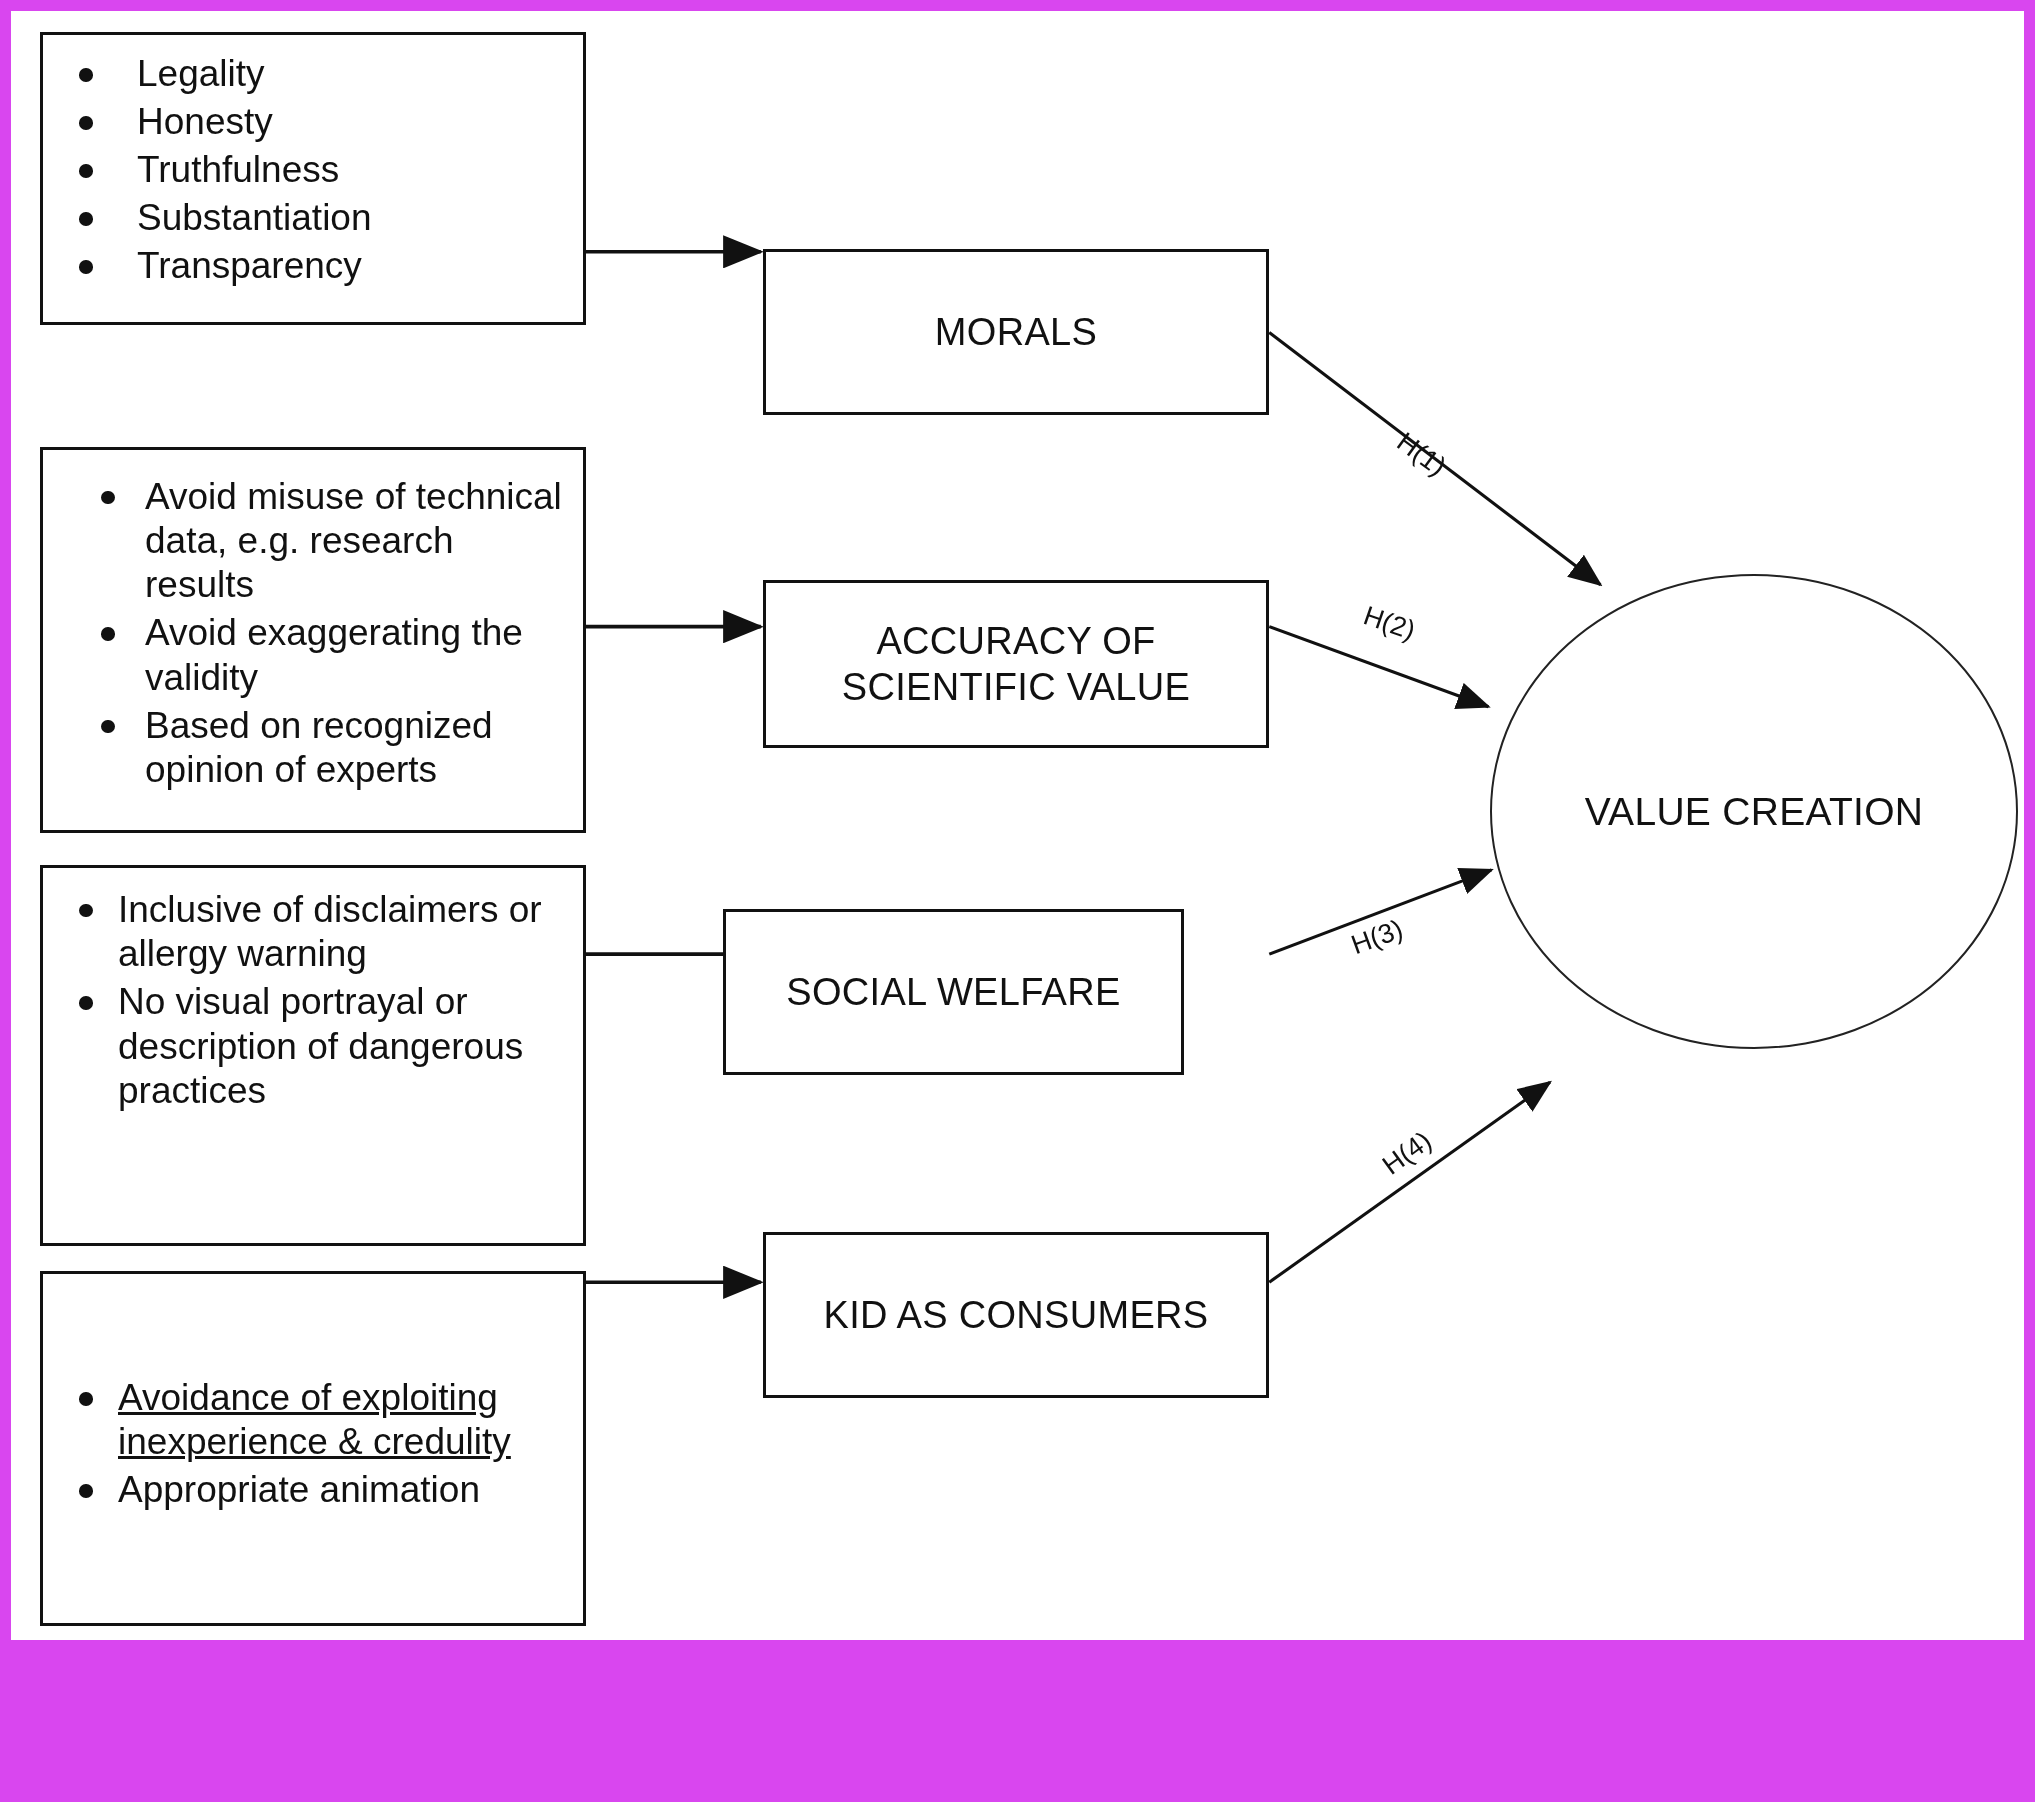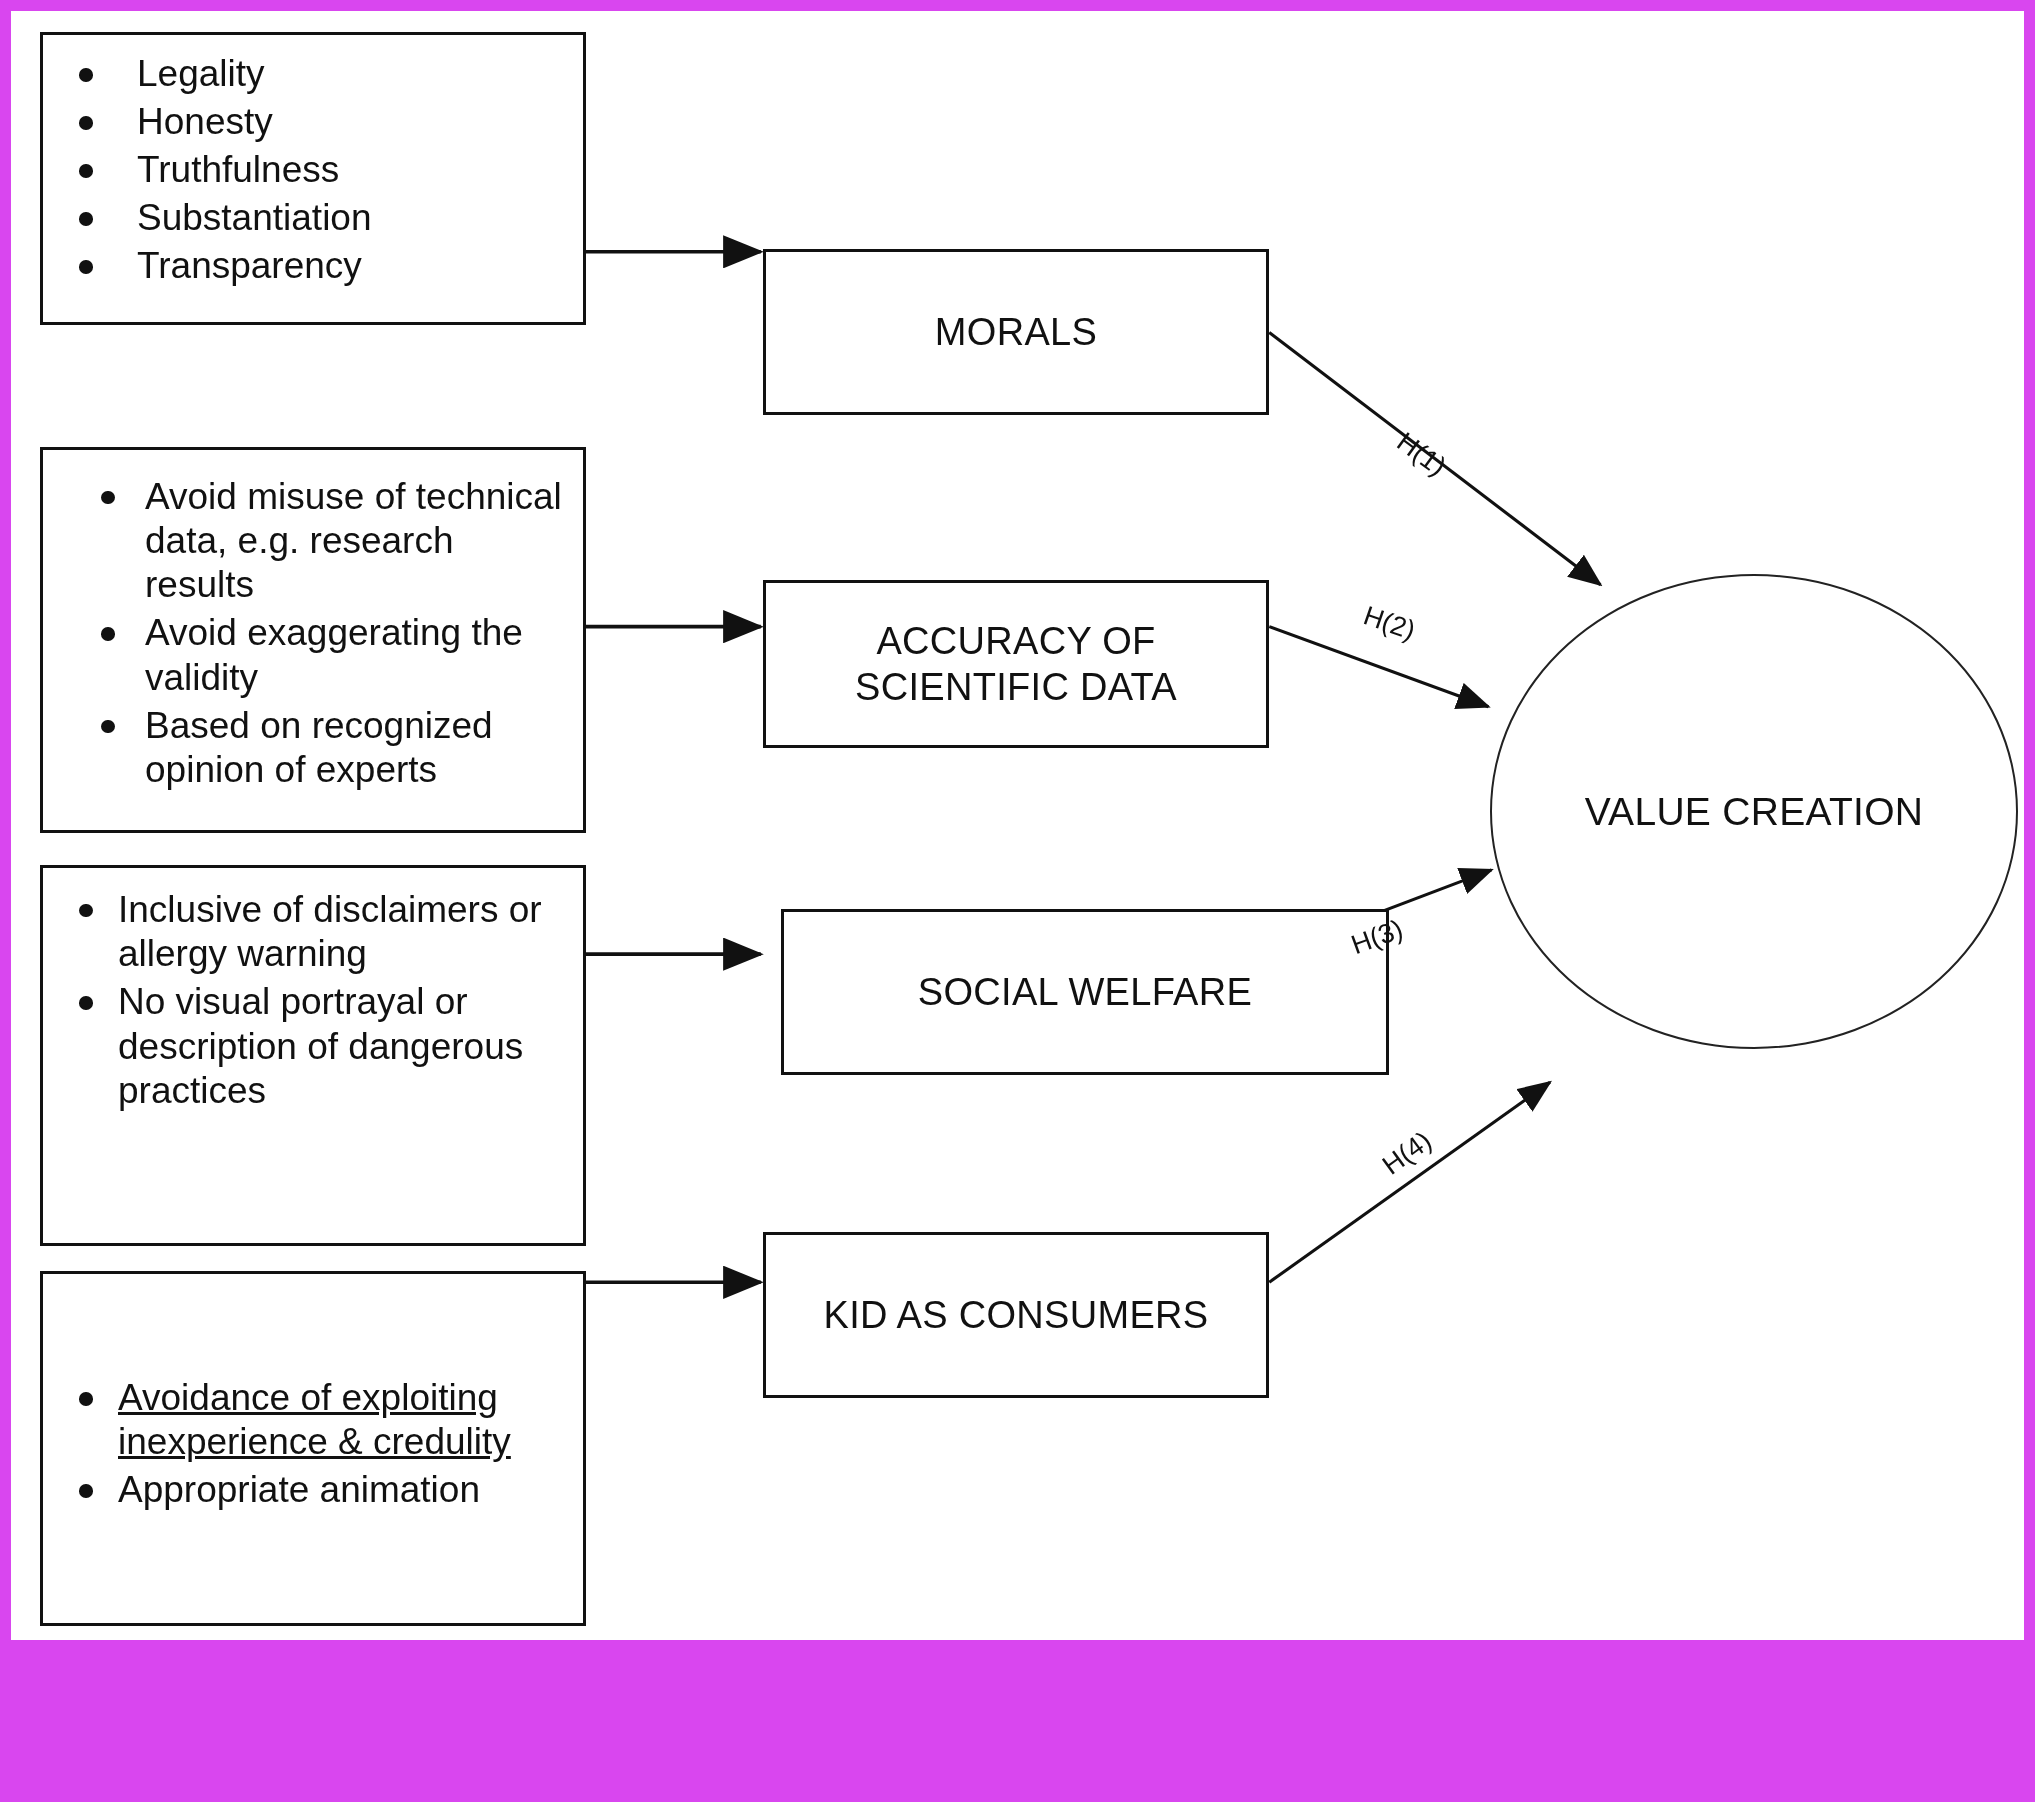--- a/index.html
+++ b/index.html
@@ -145,25 +145,25 @@
       </ul>
     </div>
 
     <div class="box construct" style="left:752px;top:238px;width:506px;height:166px;">
       <span>MORALS</span>
     </div>
 
     <div class="box construct" style="left:752px;top:569px;width:506px;height:168px;">
       <span>
         <span>ACCURACY OF</span><br>
-        <span>SCIENTIFIC DATA</span>
+        <span>SCIENTIFIC VALUE</span>
       </span>
     </div>
 
-    <div class="box construct" style="left:770px;top:898px;width:608px;height:166px;">
+    <div class="box construct" style="left:712px;top:898px;width:461px;height:166px;">
       <span>SOCIAL WELFARE</span>
     </div>
 
     <div class="box construct" style="left:752px;top:1221px;width:506px;height:166px;">
       <span>KID AS CONSUMERS</span>
     </div>
 
     <div id="ellipse" style="left:1479px;top:563px;width:528px;height:475px;">
       <span>VALUE CREATION</span>
     </div>

